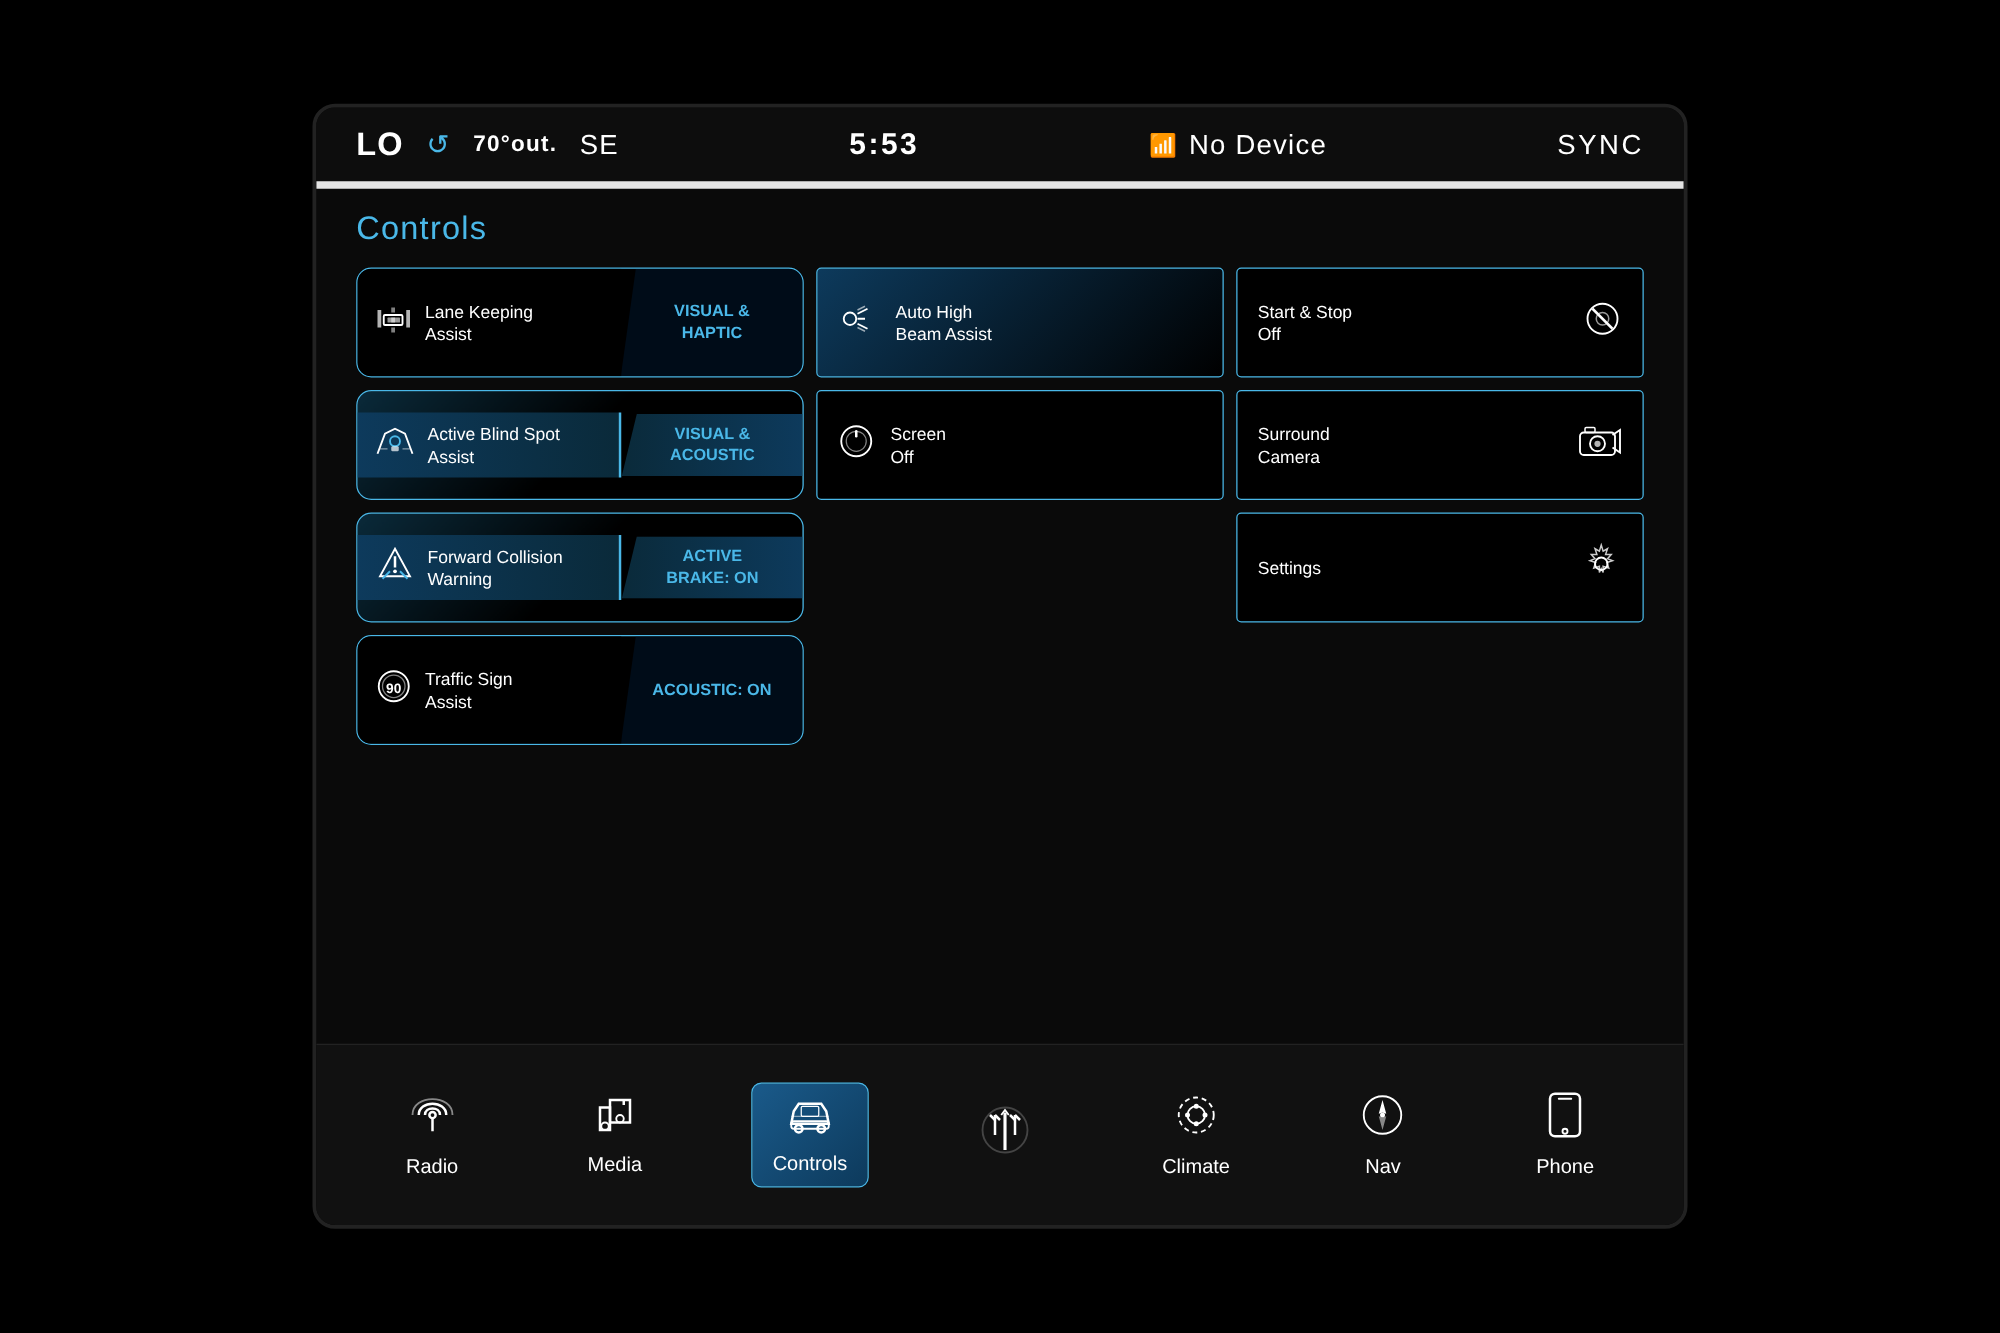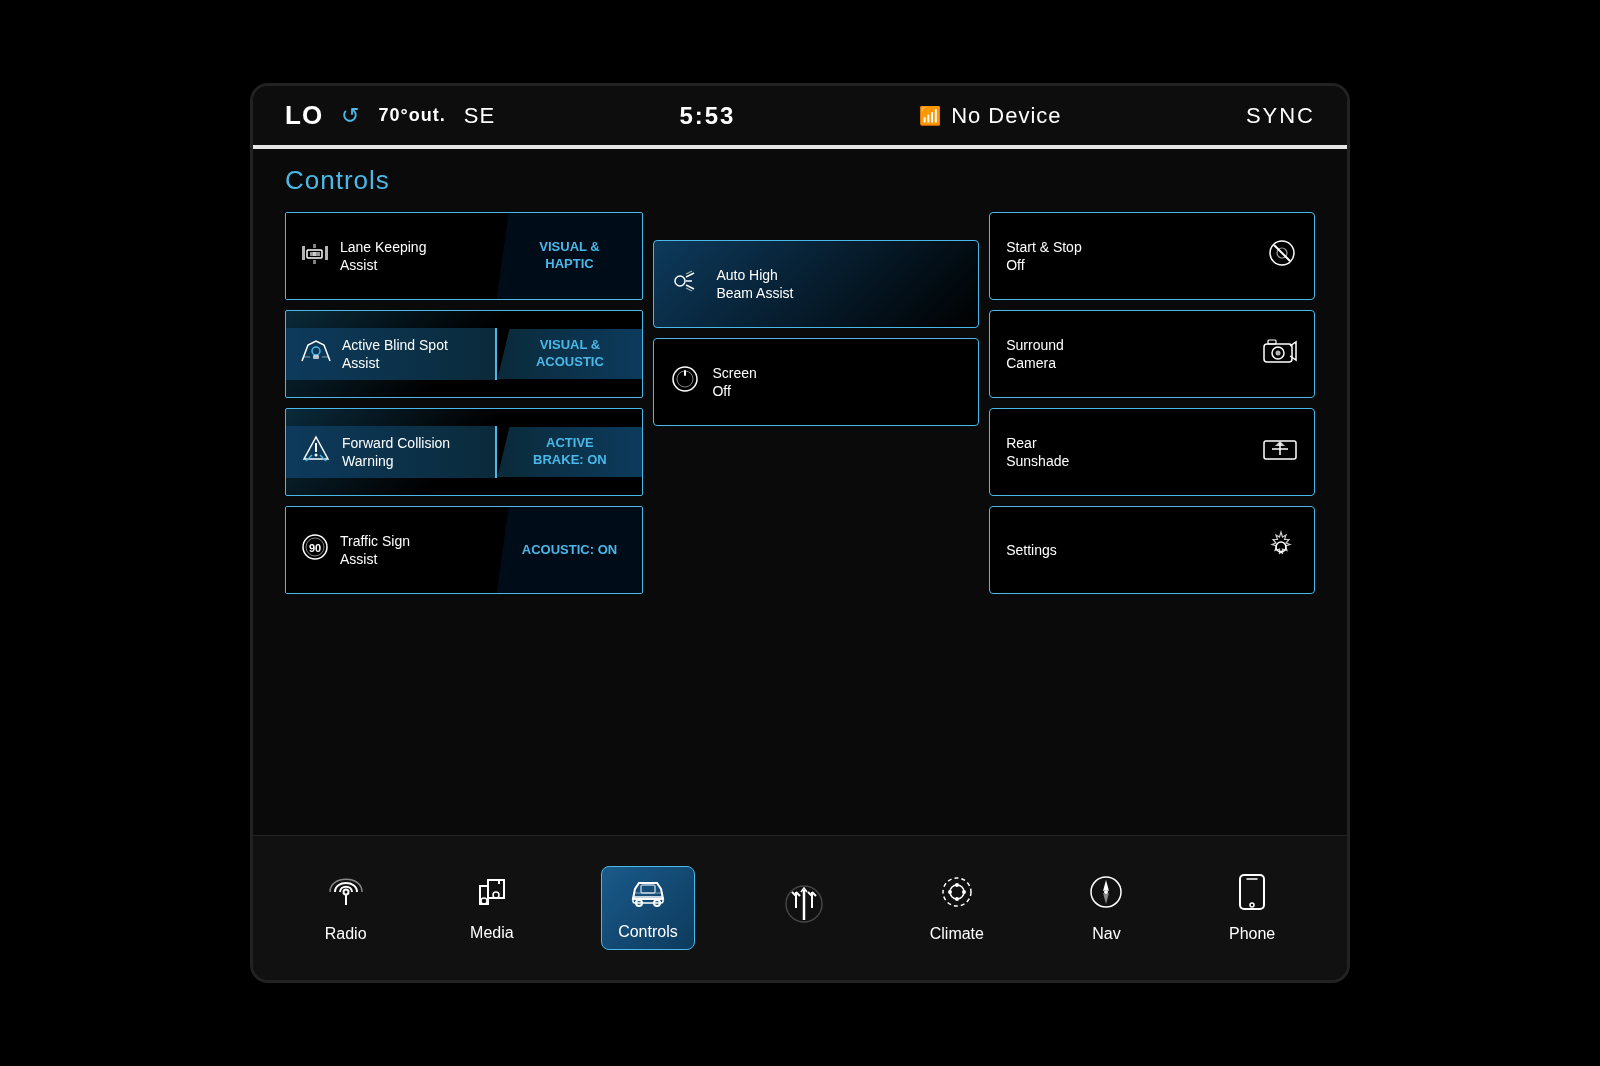--- a/index.html
+++ b/index.html
@@ -27,21 +27,21 @@
     .header {
       display: flex;
       align-items: center;
       justify-content: space-between;
       padding: 14px 32px;
       background: #0d0d0d;
       color: #fff;
       font-size: 22px;
       font-weight: 300;
       letter-spacing: 1px;
-      border-bottom: 4px solid #e5e5e5;
+      border-bottom: 6px solid #e5e5e5;
     }
     .header-left { display: flex; align-items: center; gap: 18px; }
     .header-lo { font-size: 26px; font-weight: bold; }
     .header-arrow { font-size: 22px; color: #4ab8e8; }
     .header-temp { font-size: 18px; font-weight: bold; }
     .header-dir { font-size: 22px; }
     .header-time { font-size: 24px; font-weight: bold; letter-spacing: 2px; }
     .header-bt { display: flex; align-items: center; gap: 8px; font-size: 22px; }
     .bt-icon { font-size: 18px; }
     .header-sync { font-size: 22px; font-weight: normal; letter-spacing: 2px; }
@@ -79,21 +79,21 @@
       flex-direction: column;
       gap: 10px;
       flex: 1;
     }
 
     
     .ctrl-btn-split {
       display: flex;
       height: 88px;
       border: 1.5px solid #4ab8e8;
-      border-radius: 2px;
+      border-radius: 12px;
       overflow: hidden;
       background: #000;
       cursor: pointer;
     }
     .ctrl-btn-split.active-btn {
       border-color: #4ab8e8;
       background: linear-gradient(135deg, #0a2a3a 0%, #000 50%);
       align-items: center;
     }
     .ctrl-left-part {
@@ -145,21 +145,20 @@
       padding: 10px 16px;
       border: 1.5px solid #4ab8e8;
       border-radius: 4px;
       background: #000;
       cursor: pointer;
       height: 88px;
     }
     .ctrl-btn-right.active-right-btn {
       border-color: #4ab8e8;
       background: linear-gradient(135deg, #0d3a5c 0%, #000 100%);
-      margin-top: 28px;
     }
     .ctrl-right-icon { font-size: 26px; color: #fff; flex-shrink: 0; }
     .ctrl-right-text {
       color: #fff;
       font-size: 14px;
       font-weight: 400;
       line-height: 1.3;
     }
     .ctrl-btn-icon-right {
       margin-left: auto;
@@ -353,31 +352,20 @@
             <svg width="36" height="30" viewBox="0 0 36 30" fill="none">
               <rect x="2" y="8" width="28" height="18" rx="3" fill="none" stroke="white" stroke-width="1.5"></rect>
               <circle cx="16" cy="17" r="6" fill="none" stroke="white" stroke-width="1.5"></circle>
               <circle cx="16" cy="17" r="2.5" fill="white" opacity="0.7"></circle>
               <path d="M28 10 L34 6 L34 24 L28 20" fill="none" stroke="white" stroke-width="1.5"></path>
               <rect x="6" y="4" width="8" height="4" rx="1" fill="none" stroke="white" stroke-width="1.2"></rect>
             </svg>
           </span>
         </div>
 
-        <div class="ctrl-btn-right">
-          <span class="ctrl-right-text">Rear<br>Sunshade</span>
-          <span class="ctrl-btn-icon-right">
-            <svg width="36" height="28" viewBox="0 0 36 28" fill="none">
-              <rect x="2" y="6" width="32" height="18" rx="2" fill="none" stroke="white" stroke-width="1.5"></rect>
-              <line x1="10" y1="14" x2="26" y2="14" stroke="white" stroke-width="1.5"></line>
-              <line x1="18" y1="20" x2="18" y2="8" stroke="white" stroke-width="1.5"></line>
-              <path d="M13 11 L18 6 L23 11" fill="white" opacity="0.8"></path>
-            </svg>
-          </span>
-        </div>
 
         <div class="ctrl-btn-right">
           <span class="ctrl-right-text">Settings</span>
           <span class="settings-icon-btn">
             <svg width="34" height="34" viewBox="0 0 34 34" fill="none">
               <circle cx="17" cy="17" r="5" fill="none" stroke="white" stroke-width="1.5"></circle>
               <path d="M17 2 L18.5 7 L22 5 L20.5 9.5 L25 9.5 L22 13 L26 14.5 L21.5 16 L23 20.5 L18.5 19 L18.5 24 L17 21 L15.5 24 L15.5 19 L11 20.5 L12.5 16 L8 14.5 L12 13 L9 9.5 L13.5 9.5 L12 5 L15.5 7 Z" fill="none" stroke="white" stroke-width="1.2" opacity="0.8"></path>
             </svg>
           </span>
         </div>

